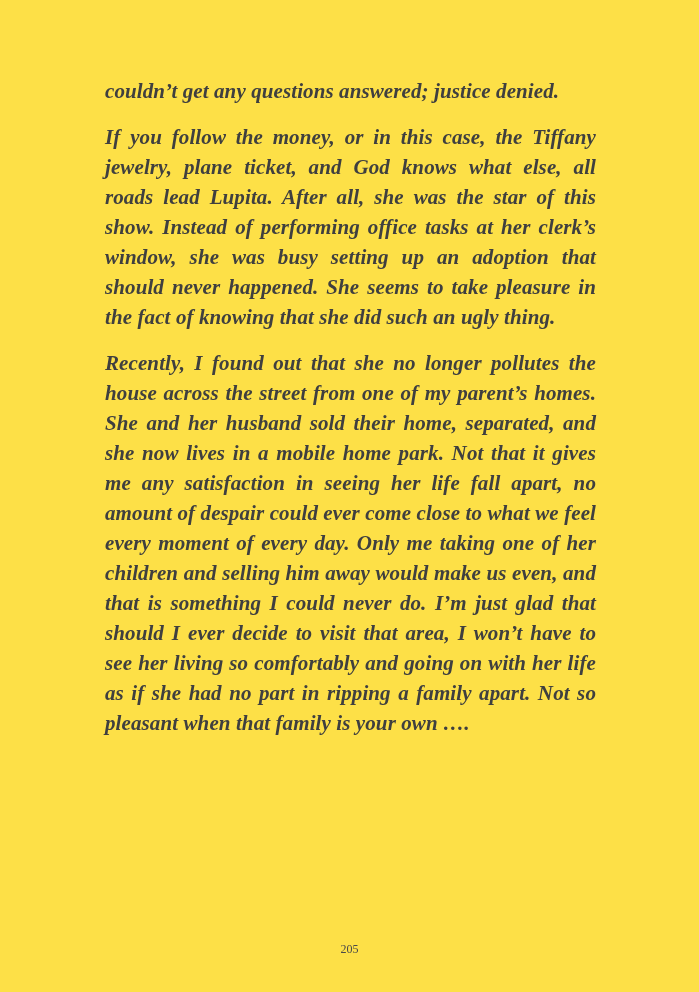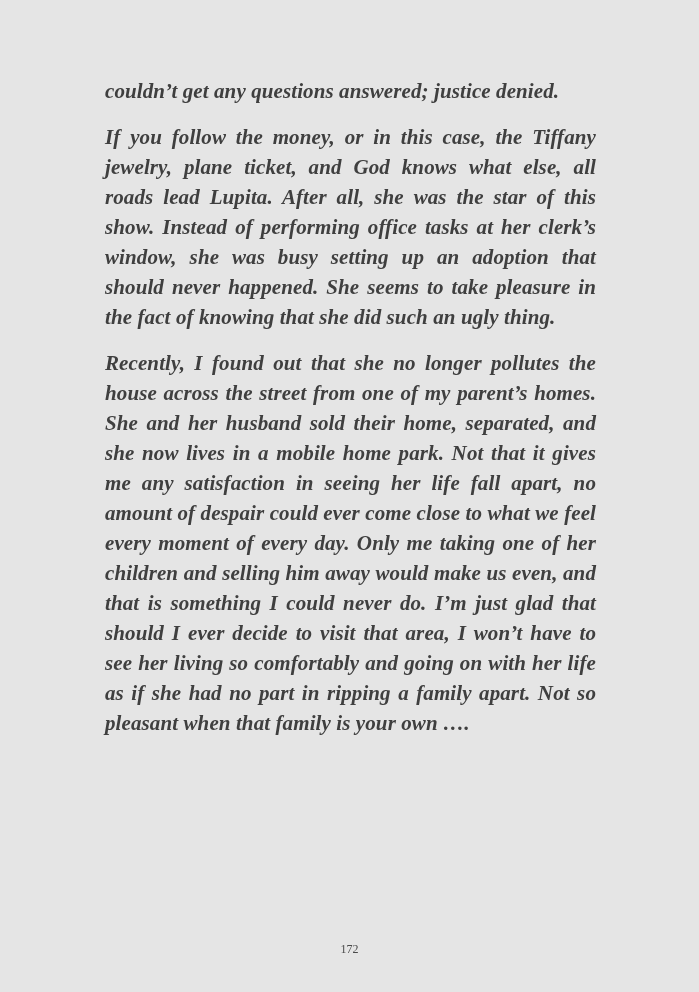--- a/index.html
+++ b/index.html
@@ -4,21 +4,21 @@
 <style>
   html, body {
     margin: 0;
     padding: 0;
     background: #ffffff;
   }
   .page {
     position: relative;
     width: 699px;
     height: 992px;
-    background: #e5e5e5;
+    background: #fde047;
     overflow: hidden;
     font-family: "Liberation Serif", serif;
   }
   .text-block {
     position: absolute;
     left: 105px;
     top: 76px;
     width: 491px;
   }
   .text-block p {
@@ -46,14 +46,14 @@
 </style>
 </head>
 <body>
 
 <div class="page">
   <div class="text-block">
     <p>couldn’t get any questions answered; justice denied.</p>
     <p>If you follow the money, or in this case, the Tiffany jewelry, plane ticket, and God knows what else, all roads lead Lupita. After all, she was the star of this show. Instead of performing office tasks at her clerk’s window, she was busy setting up an adoption that should never happened. She seems to take pleasure in the fact of knowing that she did such an ugly thing.</p>
     <p>Recently, I found out that she no longer pollutes the house across the street from one of my parent’s homes. She and her husband sold their home, separated, and she now lives in a mobile home park. Not that it gives me any satisfaction in seeing her life fall apart, no amount of despair could ever come close to what we feel every moment of every day. Only me taking one of her children and selling him away would make us even, and that is something I could never do. I’m just glad that should I ever decide to visit that area, I won’t have to see her living so comfortably and going on with her life as if she had no part in ripping a family apart. Not so pleasant when that family is your own ….</p>
   </div>
-  <div class="page-footer">172</div>
+  <div class="page-footer">205</div>
 </div>
 
 </body></html>

